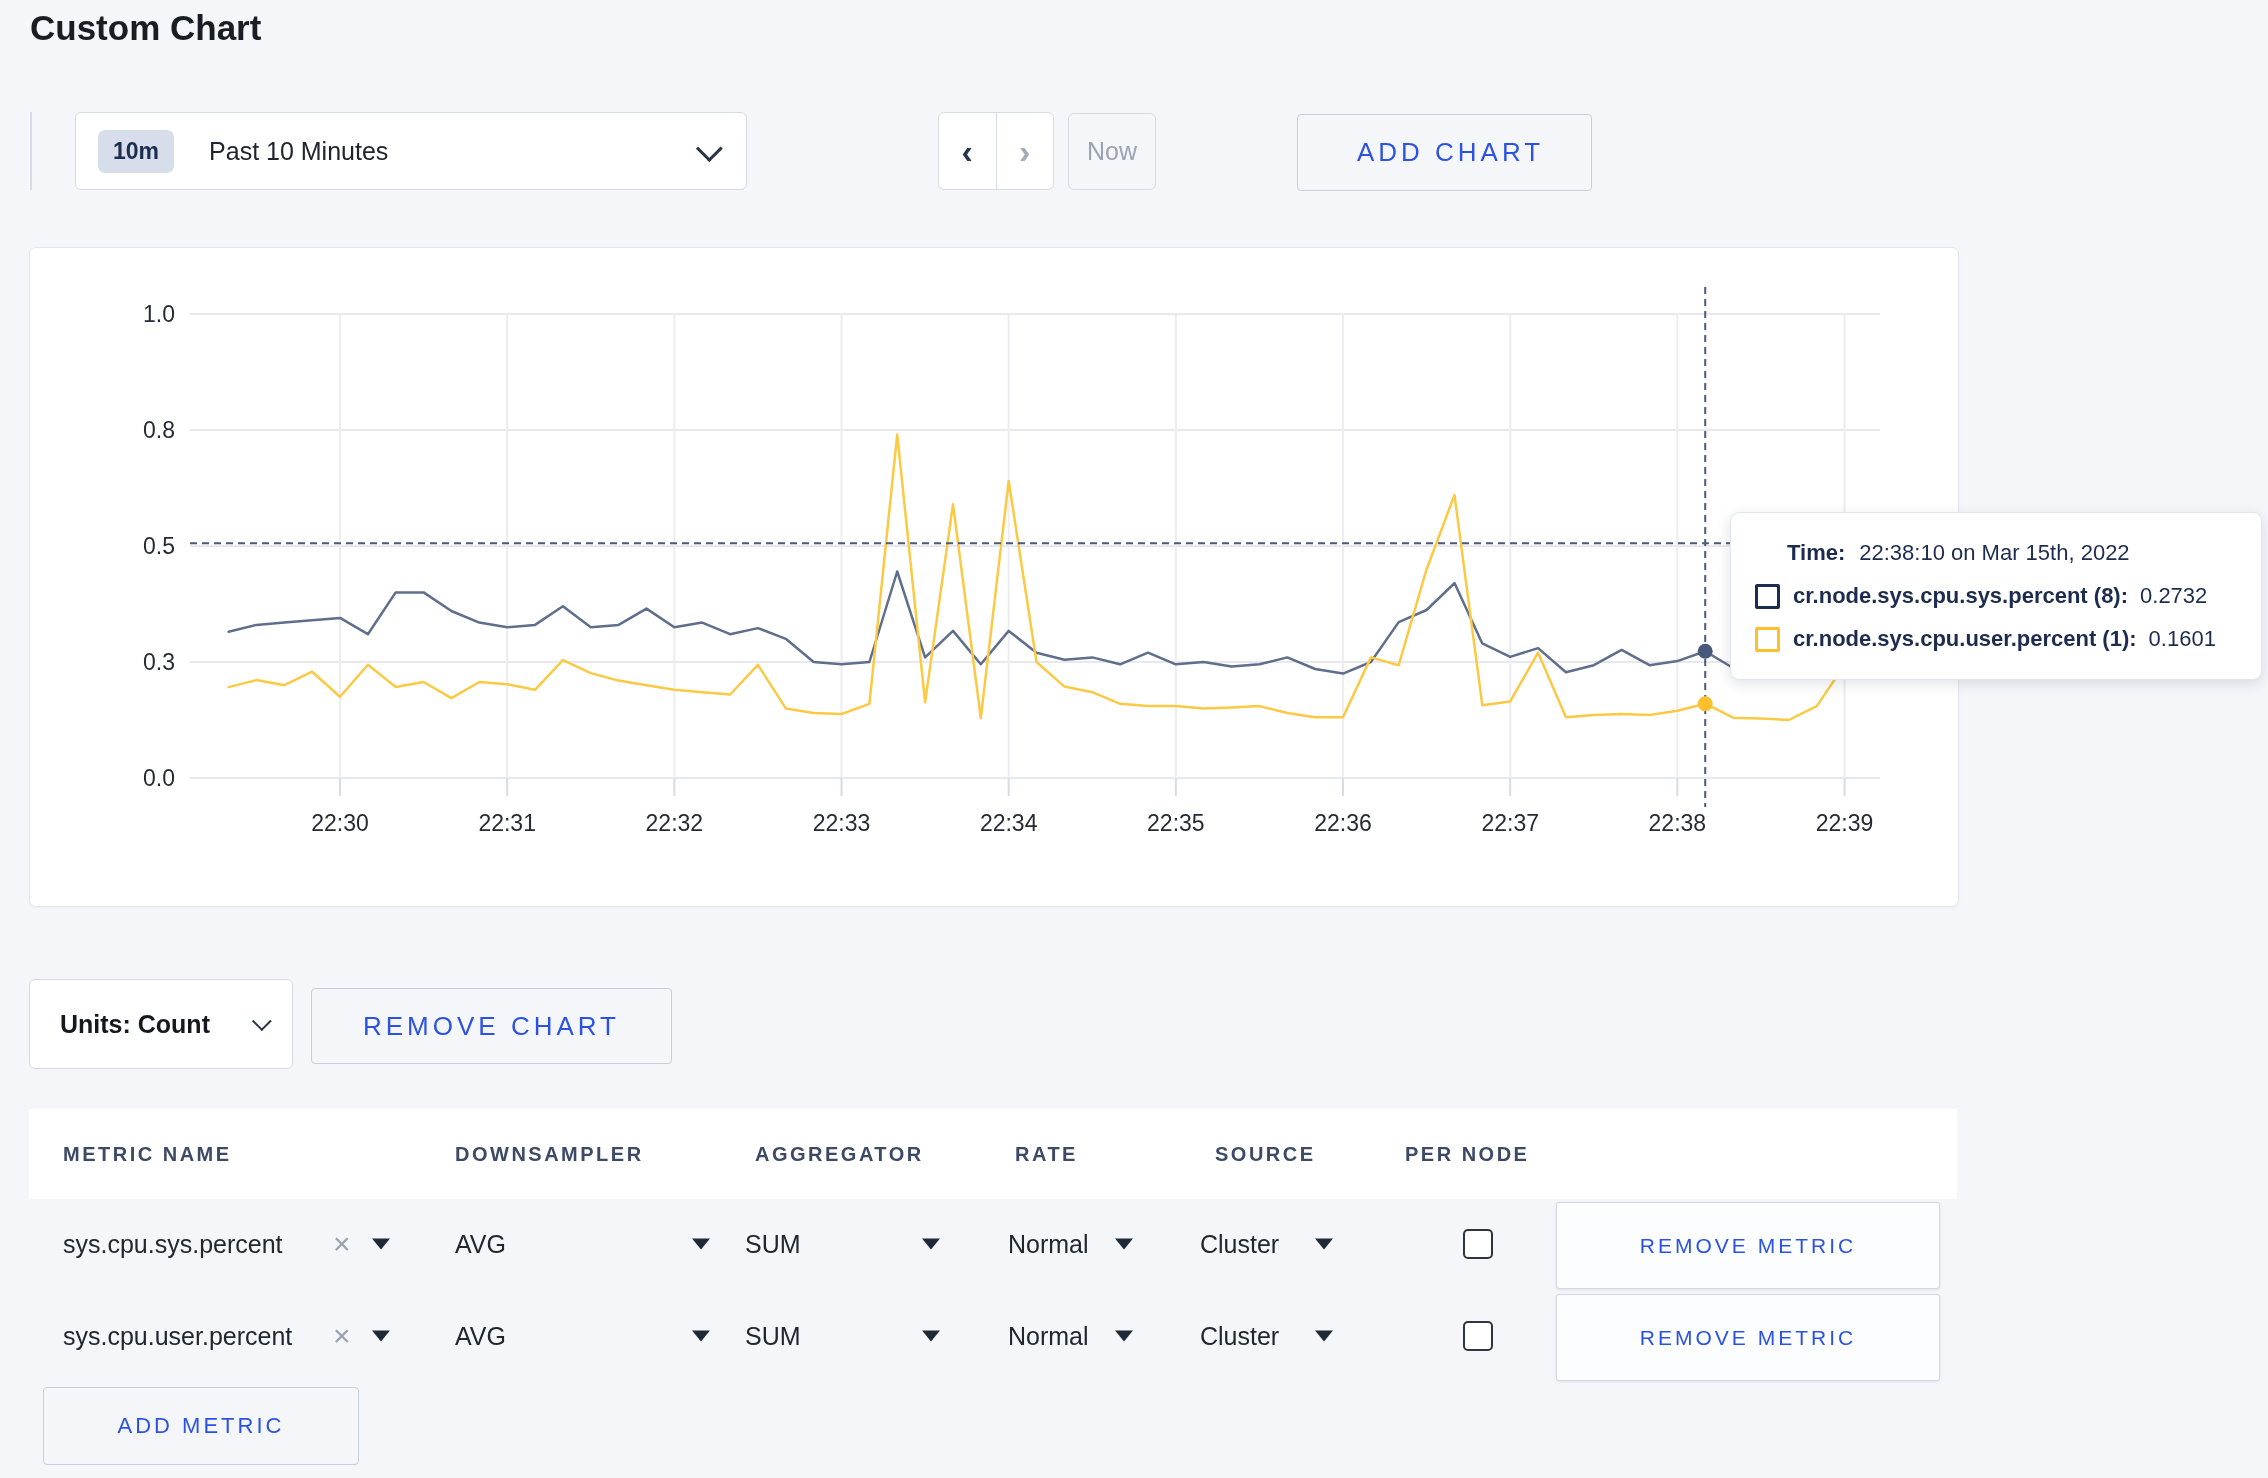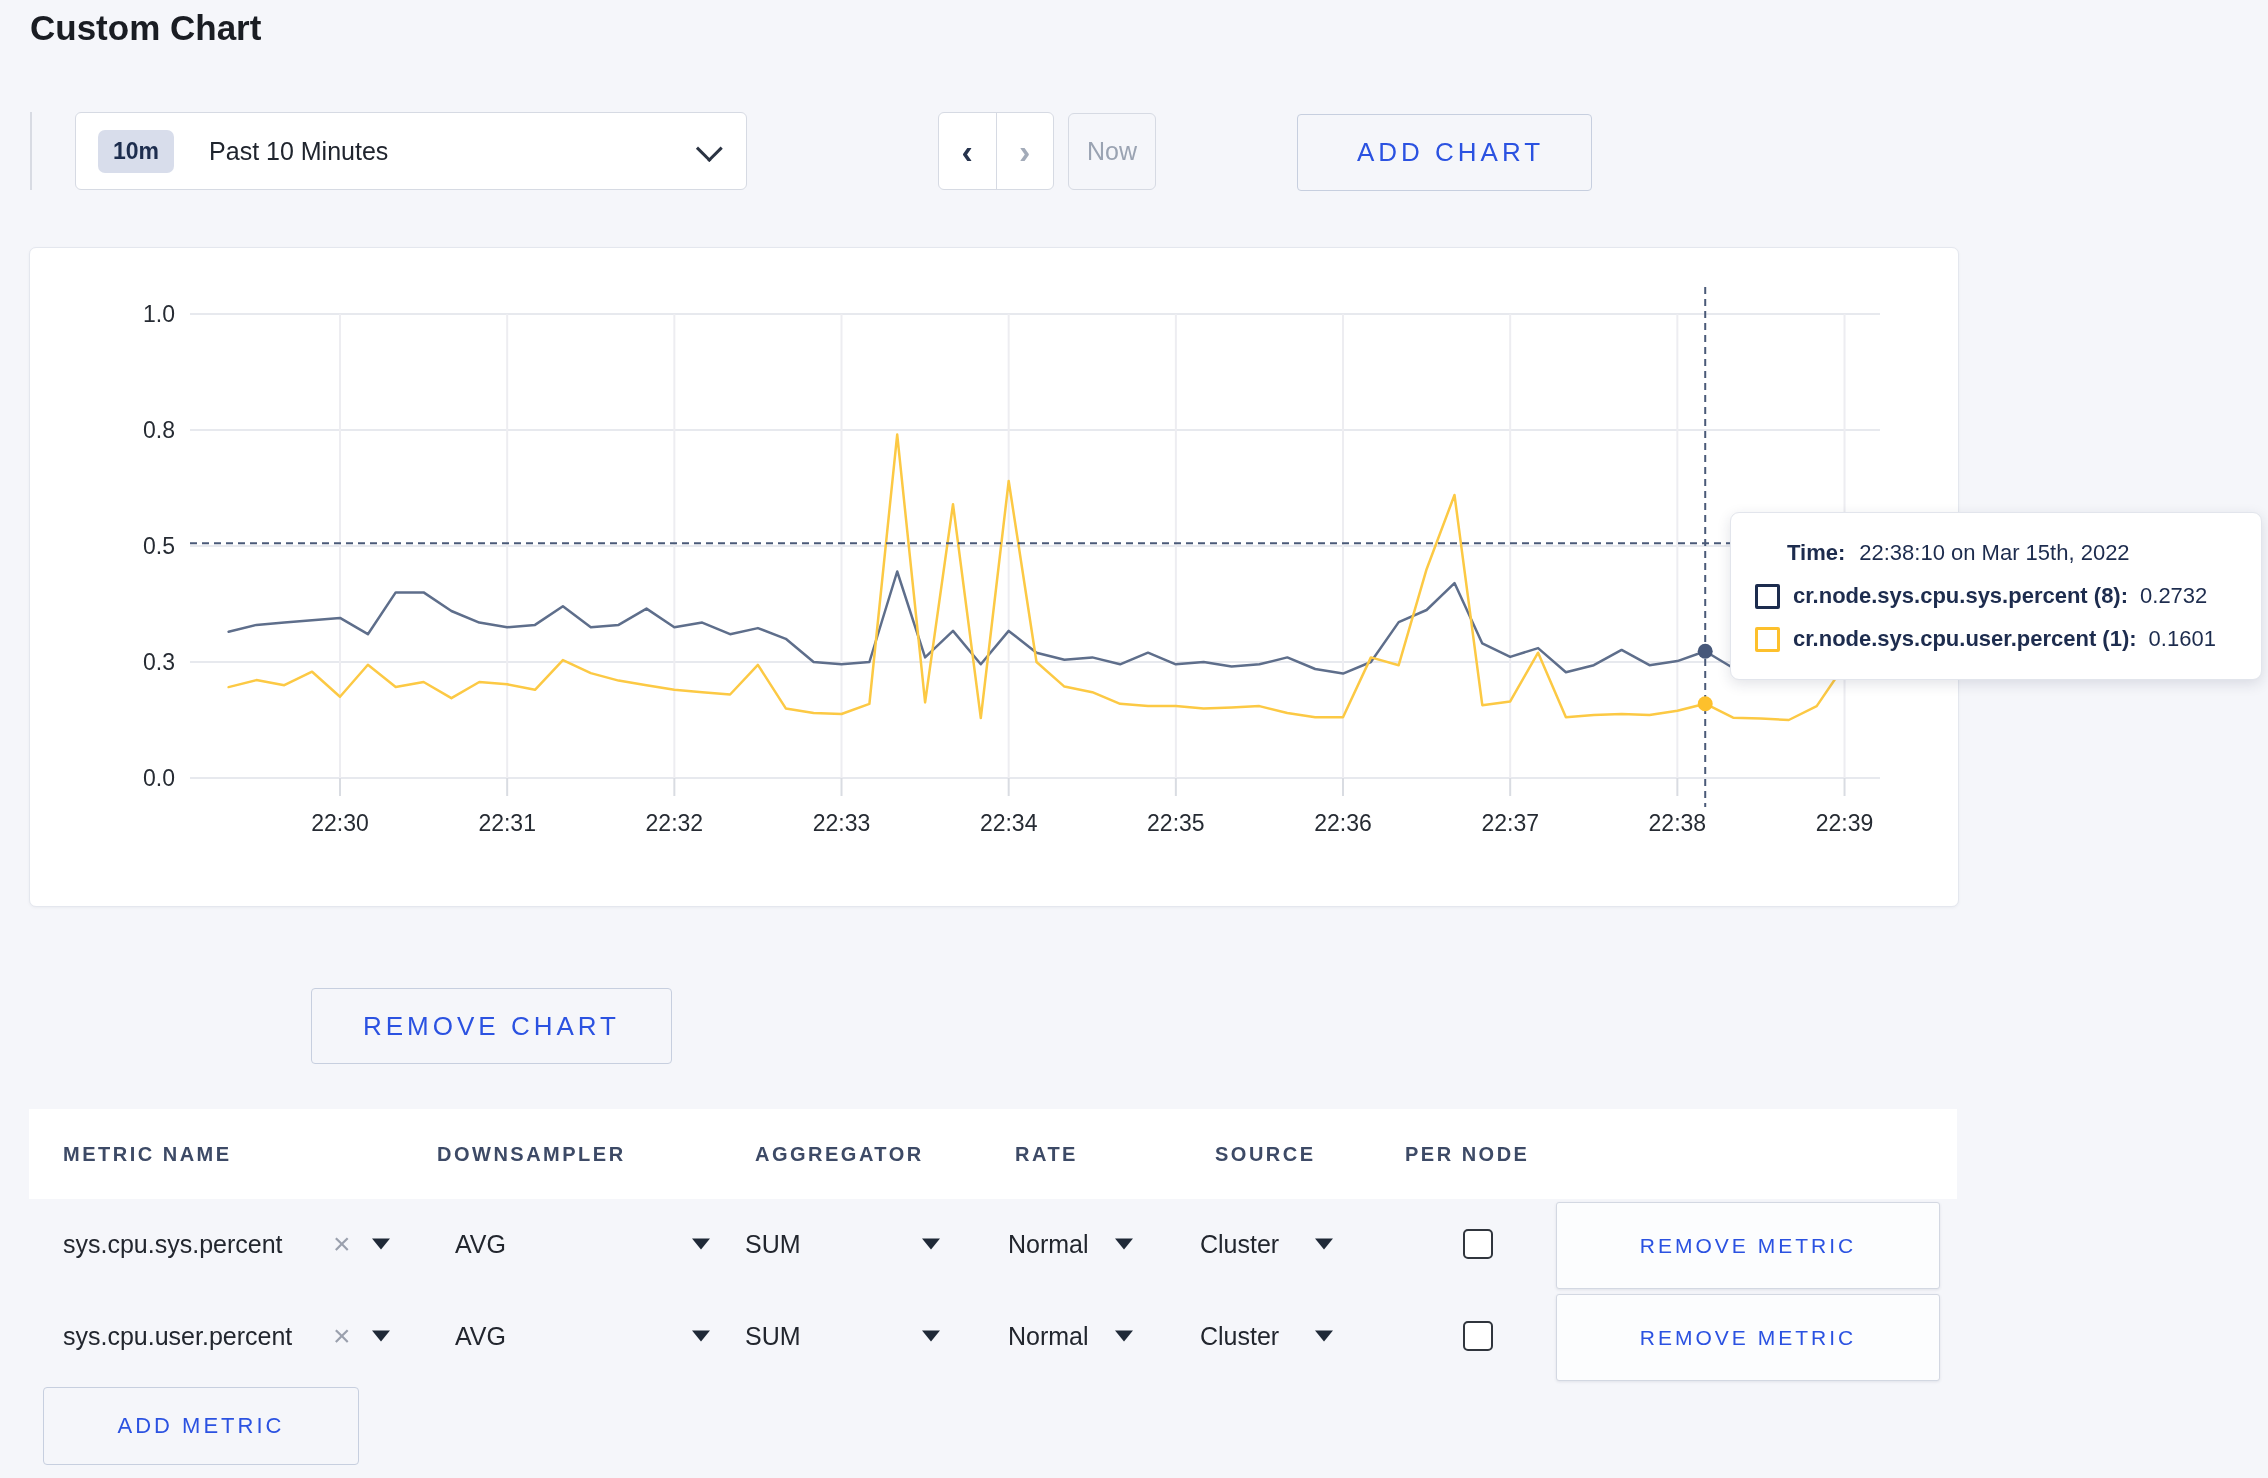--- a/index.html
+++ b/index.html
@@ -159,27 +159,31 @@
       <span class="tt-label" style="margin-right:0">cr.node.sys.cpu.sys.percent (8):</span>
       <span class="tt-value">0.2732</span>
     </div>
     <div class="tt-row">
       <span class="tt-swatch" style="border-color: rgb(253, 192, 44);"></span>
       <span class="tt-label" style="margin-right:0">cr.node.sys.cpu.user.percent (1):</span>
       <span class="tt-value">0.1601</span>
     </div>
   </div>
 
+  <div class="units-select">
+    <span class="units-label">Units: Count</span>
+    <span class="chev-down"></span>
+  </div>
   <div class="ghost-btn remove-chart-btn">
     <span>REMOVE CHART</span>
   </div>
 
   <div class="table-header-band">
     <span class="th" style="left:34px">METRIC NAME</span>
-    <span class="th" style="left:408px">DOWNSAMPLER</span>
+    <span class="th" style="left:426px">DOWNSAMPLER</span>
     <span class="th" style="left:726px">AGGREGATOR</span>
     <span class="th" style="left:986px">RATE</span>
     <span class="th" style="left:1186px">SOURCE</span>
     <span class="th" style="left:1376px">PER NODE</span>
   </div>
 
   <div class="metric-row" id="metric-row-0">
     <span class="cell" style="left:63px">sys.cpu.sys.percent</span>
     <span class="cell x-icon" style="left:333px">×</span>
     <span class="cell caret" style="left:372px"></span>

